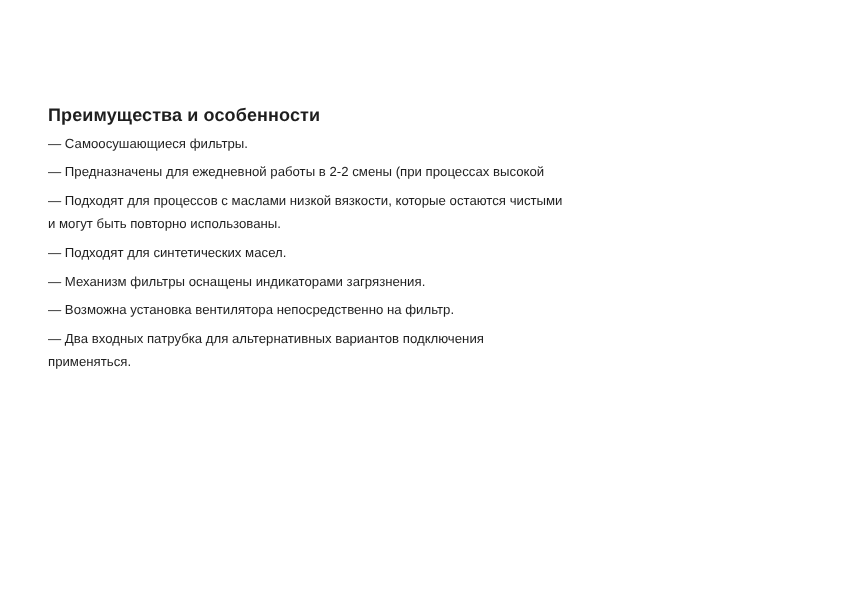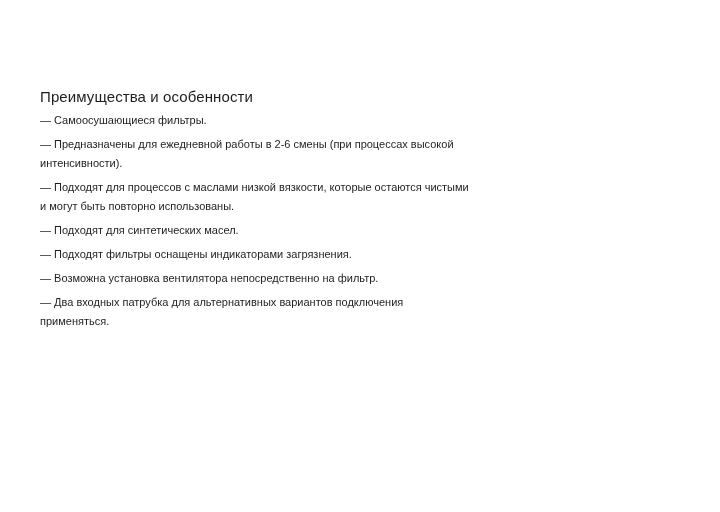--- a/index.html
+++ b/index.html
@@ -17,21 +17,21 @@
   }
   .content {
     position: absolute;
     left: 40px;
     top: 87px;
     right: 14px;
   }
   .heading {
     font-size: 15px;
     line-height: 19px;
-    font-weight: 400;
+    font-weight: 700;
     margin: 0 0 5px 0;
     letter-spacing: 0.1px;
   }
   .bullet {
     font-size: 11px;
     line-height: 19px;
     font-weight: 400;
     margin: 0 0 5px 0;
   }
   .bullet:last-child {
@@ -46,36 +46,35 @@
 
 <div class="content">
 
   <div class="heading">Преимущества и особенности</div>
 
   <div class="bullet">
     <div class="line">— Самоосушающиеся фильтры.</div>
   </div>
 
   <div class="bullet">
-    <div class="line">— Предназначены для ежедневной работы в 2-6 смены (при процессах высокой</div>
-    <div class="line">интенсивности).</div>
+    <div class="line">— Предназначены для ежедневной работы в 2-2 смены (при процессах высокой</div>
   </div>
 
   <div class="bullet">
     <div class="line">— Подходят для процессов с маслами низкой вязкости, которые остаются чистыми</div>
     <div class="line">и могут быть повторно использованы.</div>
   </div>
 
   <div class="bullet">
     <div class="line">— Подходят для синтетических масел.</div>
   </div>
 
 
   <div class="bullet">
-    <div class="line">— Подходят фильтры оснащены индикаторами загрязнения.</div>
+    <div class="line">— Механизм фильтры оснащены индикаторами загрязнения.</div>
   </div>
 
   <div class="bullet">
     <div class="line">— Возможна установка вентилятора непосредственно на фильтр.</div>
   </div>
 
 
   <div class="bullet">
     <div class="line">— Два входных патрубка для альтернативных вариантов подключения</div>
     <div class="line">применяться.</div>

